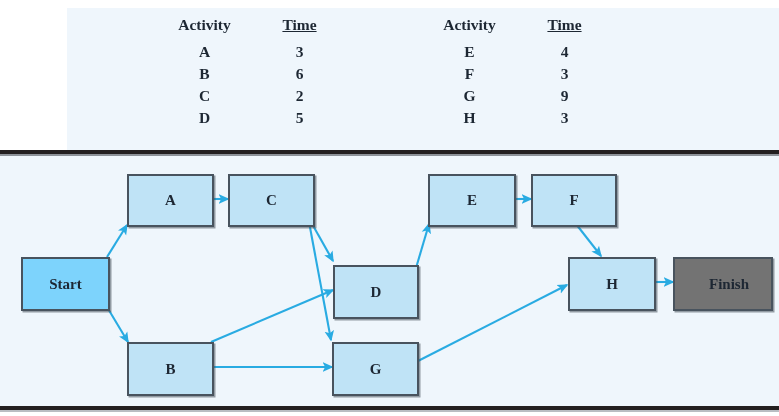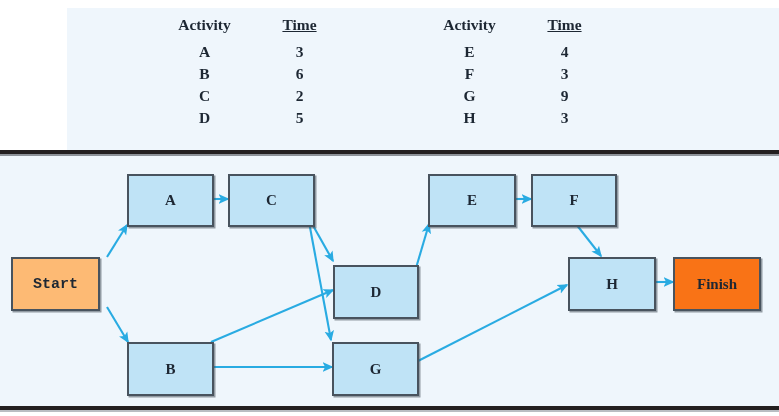--- a/index.html
+++ b/index.html
@@ -105,42 +105,42 @@
         <line x1="211" y1="211" x2="332" y2="211" stroke="#29abe2"></line>
         <line x1="416" y1="112" x2="429" y2="68" stroke="#29abe2"></line>
         <line x1="513" y1="43" x2="531" y2="43" stroke="#29abe2"></line>
         <line x1="576" y1="68" x2="601" y2="100" stroke="#29abe2"></line>
         <line x1="416" y1="206" x2="567" y2="129" stroke="#29abe2"></line>
         <line x1="653" y1="126" x2="673" y2="126" stroke="#29abe2"></line>
       </g>
   </svg>
 
   <div id="node-layer">
-      <div class="node" style="left: 11px; top: 257px; width: 85px; height: 50px; background: #fdba74; border-color: rgb(72, 83, 94); font-family: Liberation Mono, monospace;">
+      <div class="node" style="left: 21px; top: 257px; width: 85px; height: 50px; background: #7dd3fc; border-color: rgb(72, 83, 94);">
         <span>Start</span>
       </div>
       <div class="node" style="left: 127px; top: 174px; width: 83px; height: 49px; background: rgb(191, 227, 246); border-color: rgb(72, 83, 94);">
         <span>A</span>
       </div>
       <div class="node" style="left: 228px; top: 174px; width: 83px; height: 49px; background: rgb(191, 227, 246); border-color: rgb(72, 83, 94);">
         <span>C</span>
       </div>
       <div class="node" style="left: 428px; top: 174px; width: 84px; height: 49px; background: rgb(191, 227, 246); border-color: rgb(72, 83, 94);">
         <span>E</span>
       </div>
       <div class="node" style="left: 531px; top: 174px; width: 82px; height: 49px; background: rgb(191, 227, 246); border-color: rgb(72, 83, 94);">
         <span>F</span>
       </div>
       <div class="node" style="left: 333px; top: 265px; width: 82px; height: 50px; background: rgb(191, 227, 246); border-color: rgb(72, 83, 94);">
         <span>D</span>
       </div>
       <div class="node" style="left: 568px; top: 257px; width: 84px; height: 50px; background: rgb(191, 227, 246); border-color: rgb(72, 83, 94);">
         <span>H</span>
       </div>
-      <div class="node" style="left: 673px; top: 257px; width: 84px; height: 50px; background: #f97316; border-color: rgb(72, 83, 94);">
+      <div class="node" style="left: 673px; top: 257px; width: 84px; height: 50px; background: #737373; border-color: rgb(72, 83, 94); padding-left: 12px;">
         <span>Finish</span>
       </div>
       <div class="node" style="left: 127px; top: 342px; width: 83px; height: 50px; background: rgb(191, 227, 246); border-color: rgb(72, 83, 94);">
         <span>B</span>
       </div>
       <div class="node" style="left: 332px; top: 342px; width: 83px; height: 50px; background: rgb(191, 227, 246); border-color: rgb(72, 83, 94);">
         <span>G</span>
       </div>
     </div>
 

